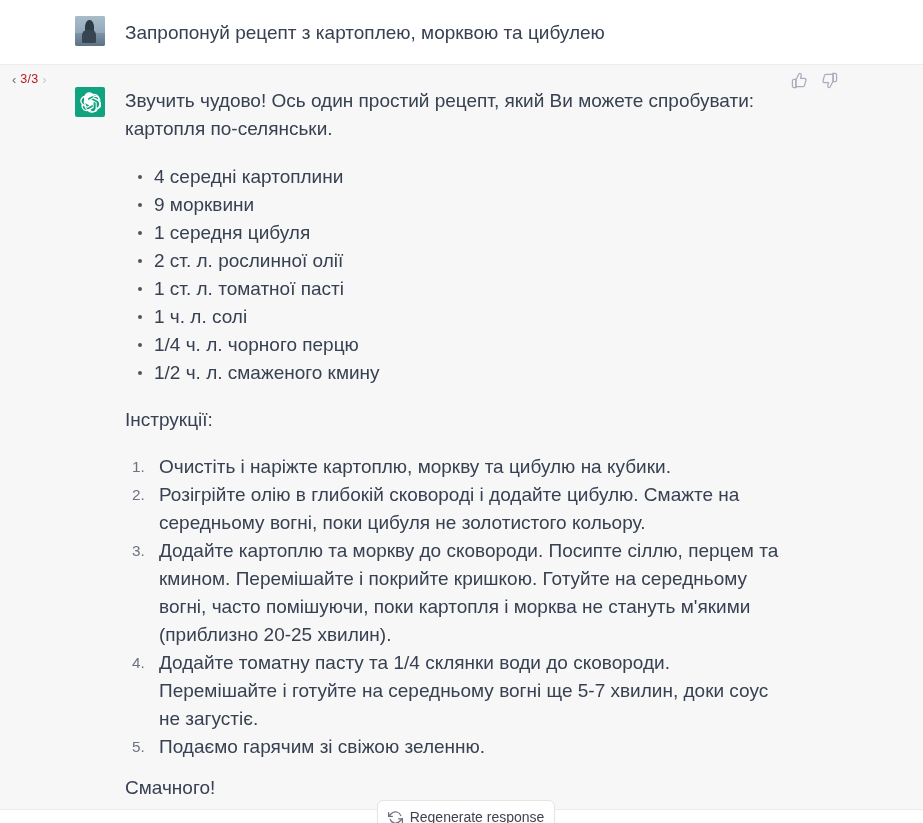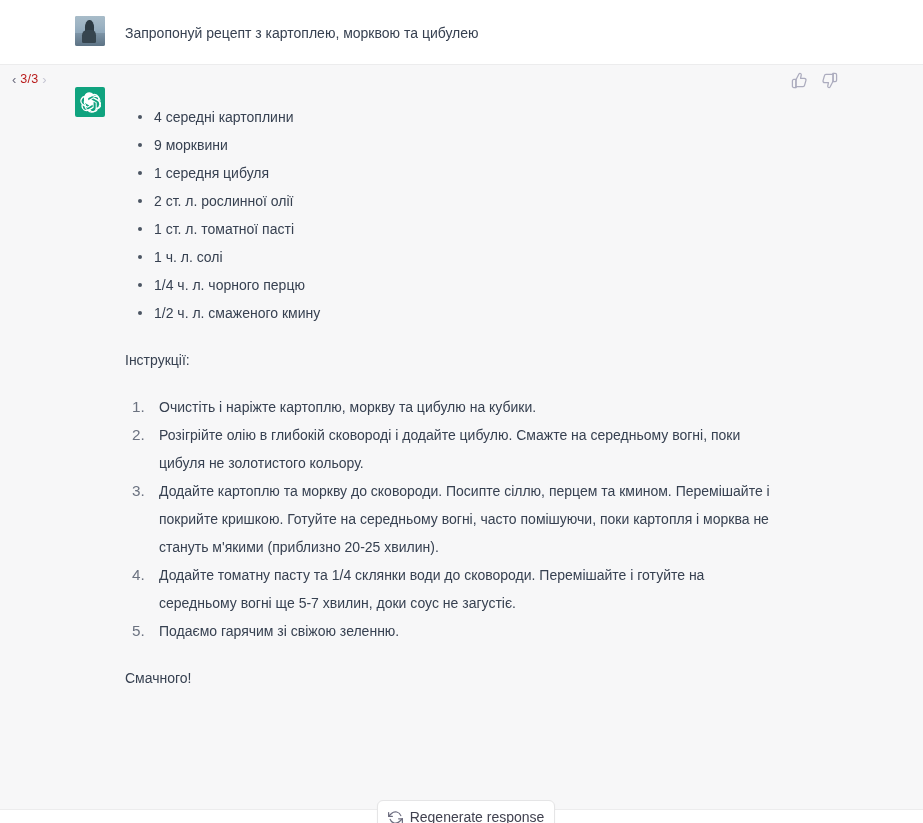--- a/index.html
+++ b/index.html
@@ -82,21 +82,21 @@
     display: flex;
     align-items: center;
     justify-content: center;
   }
   .avatar-bot svg { display: block; }
   
   .body {
     margin-left: 20px;
     width: 655px;
     color: #374151;
-    font-size: 14px;
+    font-size: 19px;
     line-height: 28px;
   }
   .body-user {
     color: #374151;
     padding-top: 3px;
   }
   .body p {
     margin: 0 0 19px 0;
   }
   .body p:last-child { margin-bottom: 0; }
@@ -116,21 +116,21 @@
     content: "";
     position: absolute;
     left: 0;
     top: 12px;
     width: 4px;
     height: 4px;
     border-radius: 50%;
     background: #4b5563;
   }
   ol.steps {
-    margin: 0 0 19px 0;
+    margin: 0 0 13px 0;
     padding: 0 0 0 7px;
     list-style: none;
     counter-reset: step;
   }
   ol.steps li {
     position: relative;
     padding-left: 27px;
     line-height: 28px;
     counter-increment: step;
   }
@@ -239,20 +239,21 @@
     </div>
 
     <div class="msg-inner">
       <div class="avatar avatar-bot">
         <svg width="21" height="21" viewBox="0 0 41 41" fill="#ffffff">
           <path d="M37.532 16.87a9.963 9.963 0 0 0-.856-8.184 10.078 10.078 0 0 0-10.855-4.835A9.965 9.965 0 0 0 18.306.5a10.079 10.079 0 0 0-9.614 6.977 9.967 9.967 0 0 0-6.664 4.834 10.08 10.08 0 0 0 1.24 11.817 9.965 9.965 0 0 0 .856 8.185 10.079 10.079 0 0 0 10.855 4.835 9.965 9.965 0 0 0 7.516 3.35 10.078 10.078 0 0 0 9.617-6.981 9.967 9.967 0 0 0 6.663-4.834 10.079 10.079 0 0 0-1.243-11.813zM22.498 37.886a7.474 7.474 0 0 1-4.799-1.735c.061-.33.149-.066.253-.127l7.97-4.6a1.294 1.294 0 0 0 .655-1.135v-11.232l3.369 1.945a.12.12 0 0 1 .65.092v9.299a7.504 7.504 0 0 1-7.493 7.493zM6.392 31.006a7.471 7.471 0 0 1-.894-5.023c.06.036.162.099.237.141l7.97 4.6a1.297 1.297 0 0 0 1.308 0l9.724-5.614v3.89a.12.12 0 0 1-.48.103l-8.066 4.656a7.504 7.504 0 0 1-10.231-2.753zM4.297 13.62A7.469 7.469 0 0 1 8.22 10.338c0 .068-.4.19-.4.273v9.201a1.294 1.294 0 0 0 .654 1.132l9.723 5.614-3.37 1.946a.12.12 0 0 1-.114.01L7.06 23.856a7.504 7.504 0 0 1-2.763-10.237zm27.658 6.437l-9.724-5.615 3.37-1.944a.12.12 0 0 1 .114-.01l8.052 4.648a7.498 7.498 0 0 1-1.158 13.528v-9.476a1.293 1.293 0 0 0-.654-1.131zm3.355-5.05c-.06-.037-.162-.099-.237-.142l-7.97-4.6a1.298 1.298 0 0 0-1.308 0l-9.723 5.614v-3.89a.12.12 0 0 1 .048-.103l8.065-4.652a7.497 7.497 0 0 1 11.125 7.772zM13.95 21.ds"></path>
           <path d="M20.5 8.9a8.2 8.2 0 0 0-7.3 4.3 8.1 8.1 0 0 0-3.6 2.4 8.2 8.2 0 0 0 1 9.6 8.1 8.1 0 0 0 .7 6.6 8.2 8.2 0 0 0 8.8 3.9 8.1 8.1 0 0 0 6.1 2.7 8.2 8.2 0 0 0 7.8-5.7 8.1 8.1 0 0 0 5.4-3.9 8.2 8.2 0 0 0-1-9.6 8.1 8.1 0 0 0-.7-6.6 8.2 8.2 0 0 0-8.8-3.9 8.1 8.1 0 0 0-8.4-.8z" fill="none" stroke="#ffffff" stroke-width="2.2"></path>
         </svg>
       </div>
       <div class="body">
+        <p class="para-lead">Звучить чудово! Ось один простий рецепт, який Ви можете спробувати: картопля по-селянськи.</p>
 
 
         <ul class="ing">
           <li>4 середні картоплини</li>
           <li>9 морквини</li>
           <li>1 середня цибуля</li>
           <li>2 ст. л. рослинної олії</li>
           <li>1 ст. л. томатної пасті</li>
           <li>1 ч. л. солі</li>
           <li>1/4 ч. л. чорного перцю</li>

